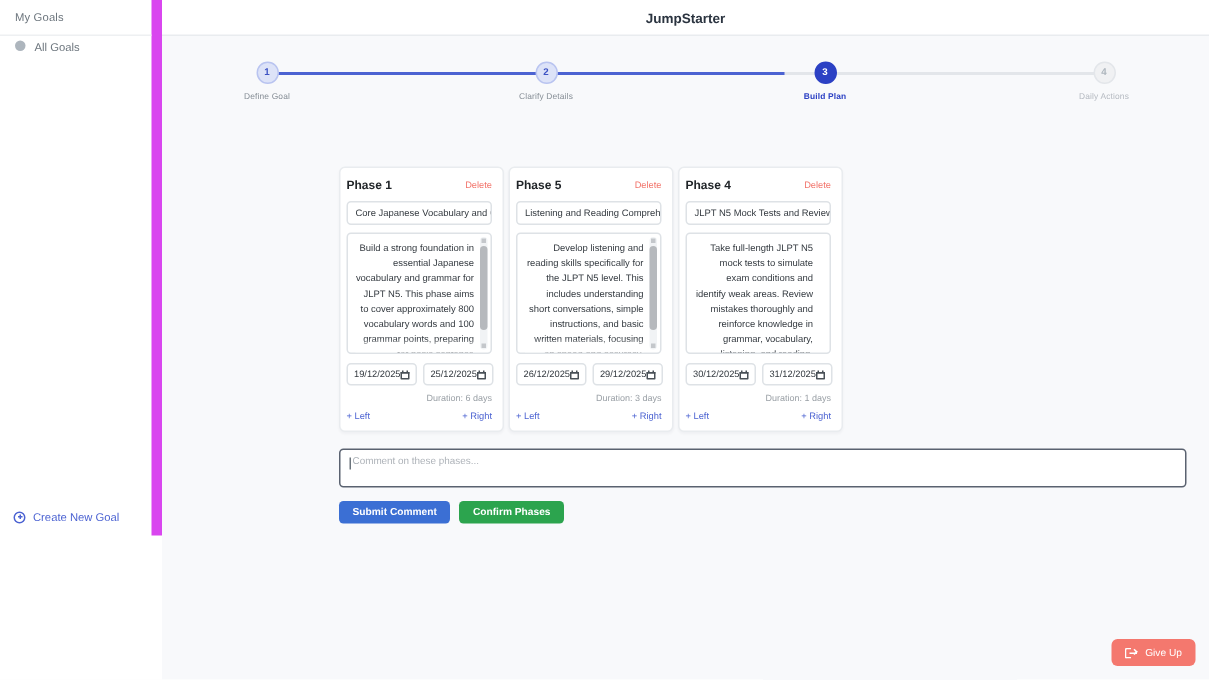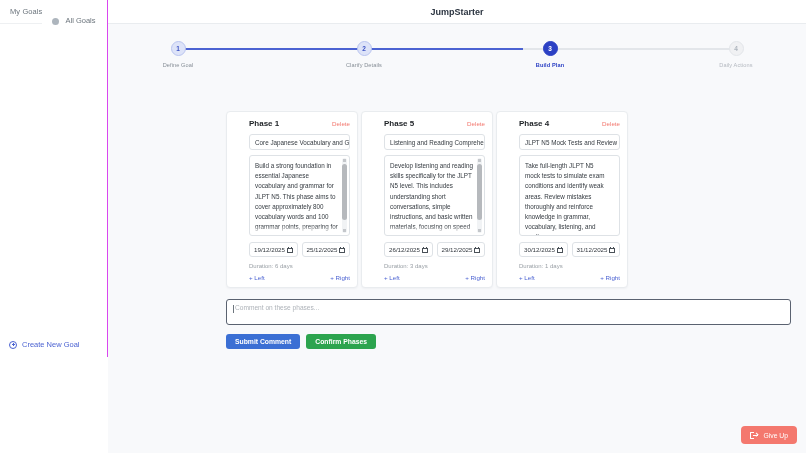--- a/index.html
+++ b/index.html
@@ -10,37 +10,37 @@
     background: #ffffff;
     font-family: "Liberation Sans", sans-serif;
     color: #212529;
   }
   .app { position: relative; width: 806px; height: 453px; display: flex; }
 
   
   .sidebar {
     width: 108px; height: 357px;
     background: #ffffff;
-    border-right: 1px solid #d946ef;
-    display: flex; 
+    border-right: 7px solid #d946ef;
+    display: flex; flex-direction: column;
     flex: 0 0 108px;
     position: relative;
   }
   .sidebar-header {
     height: 24px;
     display: flex; align-items: center;
     padding-left: 10px;
     border-bottom: 1px solid #eef0f2;
     font-size: 7.5px;
     color: #6c757d;
     letter-spacing: .1px;
   }
   .sidebar-list { padding-top: 3px; }
   .sidebar-item {
-    display: flex; align-items: flex-end; gap: 6px;
+    display: flex; align-items: flex-start; gap: 6px;
     height: 22px;
     padding: 0 10px;
     font-size: 7.5px;
     color: #6c757d;
   }
   .dot-icon {
     width: 7px; height: 7px; border-radius: 50%;
     background: #adb5bd;
     flex: 0 0 7px;
     display: inline-block;
@@ -128,26 +128,27 @@
   .step.done .step-label { color: #868e96; }
   .step.active .step-label { color: #2c41c4; font-weight: 600; }
   .step.todo .step-label { color: #b4b9c0; }
 
   
   .phases {
     display: flex; gap: 3px;
     margin: 30px 0 0 118px;
   }
   .phase-card {
-    width: 132px;
+    width: 110px;
     background: #ffffff;
     border: 1px solid #e9ecef;
     border-radius: 4px;
-    padding: 7px 7px 6px 22px;
+    padding: 7px 7px 6px 4px;
     box-shadow: 0 1px 2px rgba(16,24,40,.04);
+    text-align: right;
   }
   .phase-head {
     display: flex; align-items: center; justify-content: space-between;
     margin-bottom: 6px;
   }
   .phase-title { font-size: 8px; font-weight: 700; color: #212529; }
   .phase-delete { font-size: 6.2px; color: #f2746b; cursor: pointer; }
   .phase-name-input {
     width: 100%;
     height: 16px;

